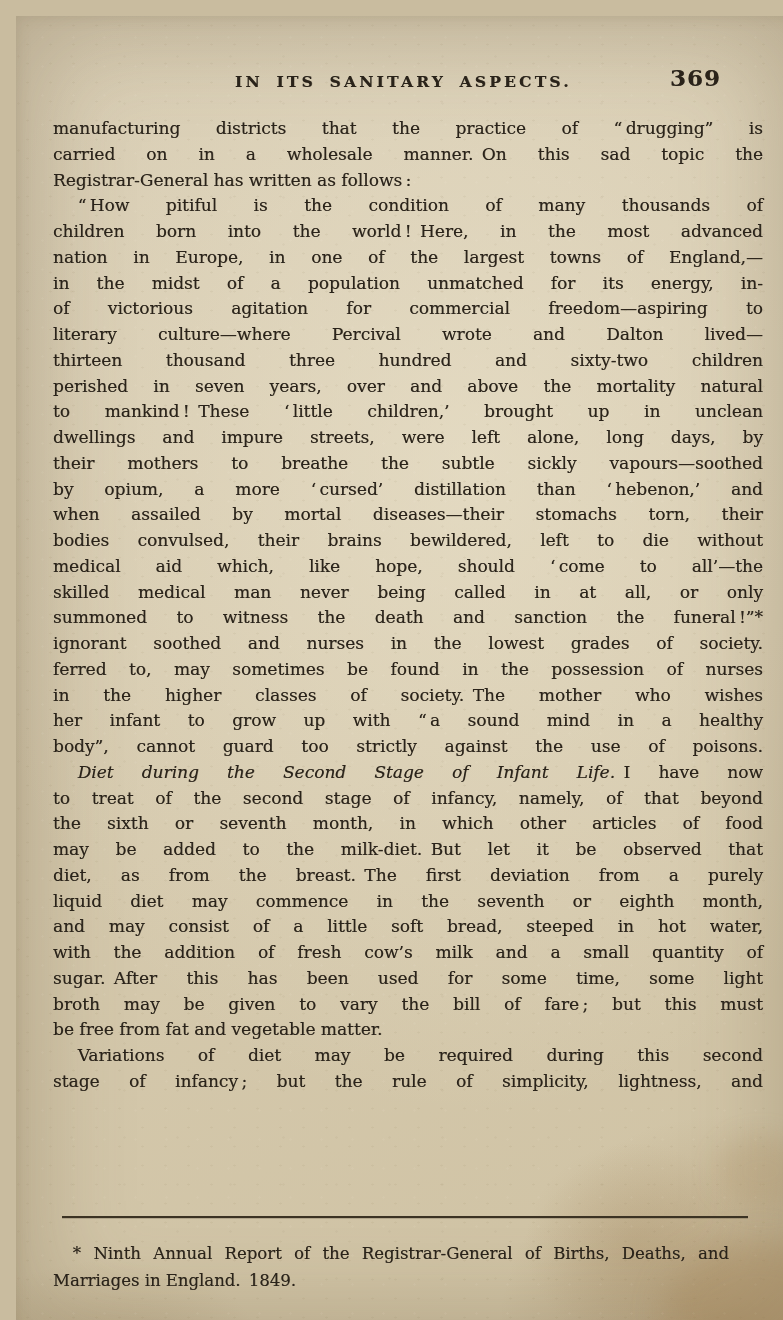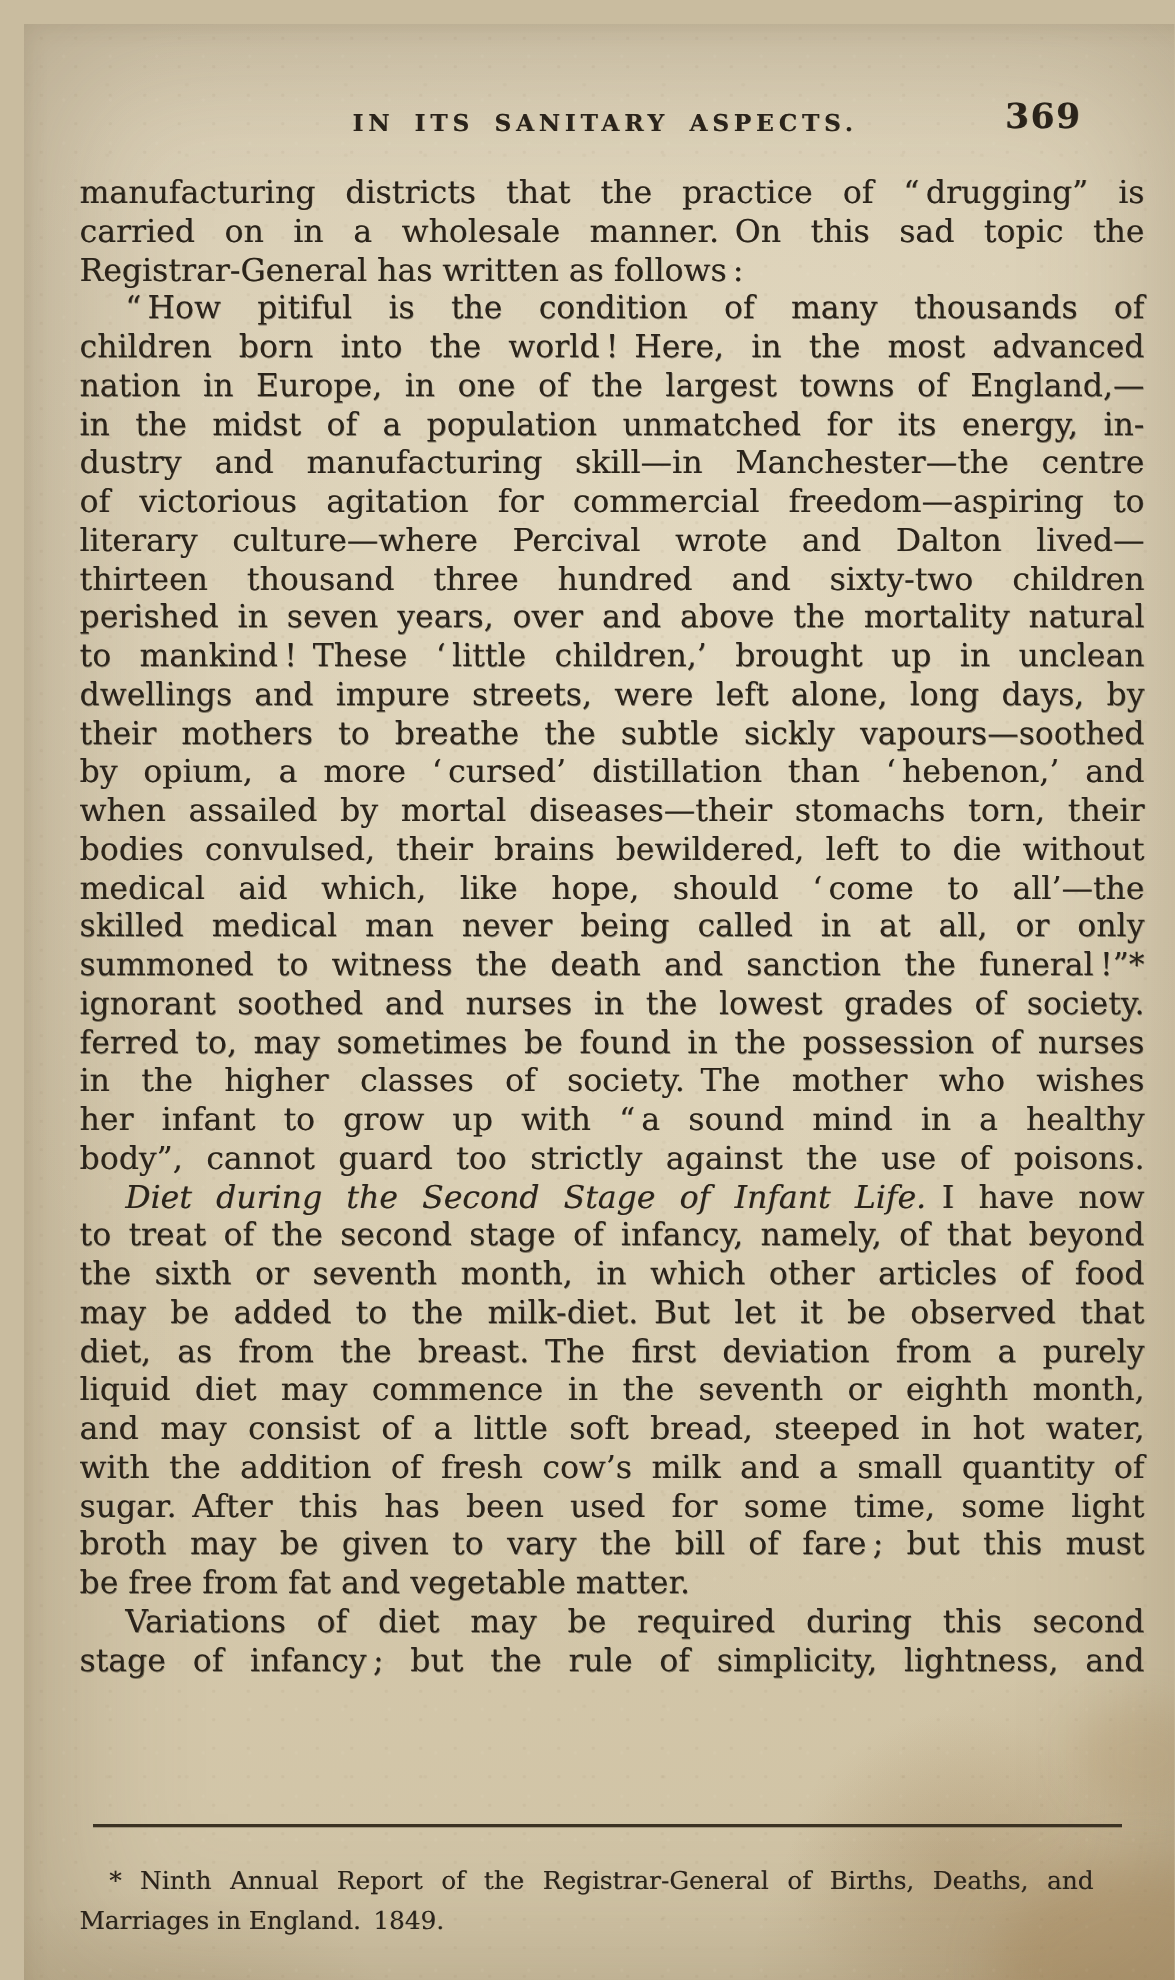--- a/index.html
+++ b/index.html
@@ -36,21 +36,21 @@
     font-size:15.5px;font-weight:bold;letter-spacing:3.2px;word-spacing:5px;
     text-shadow:0.3px 0.3px 0 rgba(42,35,26,0.5);
   }
   .page-number{
     position:absolute;top:48px;left:654px;
     font-size:23px;font-weight:bold;letter-spacing:1px;
     text-shadow:0.3px 0.3px 0 rgba(42,35,26,0.5);
   }
   .body-text{position:absolute;top:100px;left:37px;width:710px;}
   .line{
-    font-size:21px;line-height:25.75px;height:25.75px;
+    font-size:17px;line-height:25.75px;height:25.75px;
     text-align:justify;text-align-last:justify;
     text-shadow:0.35px 0.35px 0 rgba(42,35,26,0.48);
     overflow:visible;white-space:normal;
   }
   .line.para-end{text-align-last:left;}
   .line.indent{text-indent:1.45em;}
   .line em{font-style:italic;}
   .footnote-rule{
     position:absolute;top:1200px;left:46px;width:686px;height:2px;
     background:#3b3223;box-shadow:0 0.5px 0 rgba(59,50,35,0.4);
@@ -76,21 +76,20 @@
   </div>
 
   <div class="body-text" id="body-text">
       <div class="line"><span>manufacturing districts that the practice of “ drugging” is</span></div>
       <div class="line"><span>carried on in a wholesale manner. On this sad topic the</span></div>
       <div class="line para-end"><span>Registrar-General has written as follows :</span></div>
       <div class="line indent"><span>“ How pitiful is the condition of many thousands of</span></div>
       <div class="line"><span>children born into the world ! Here, in the most advanced</span></div>
       <div class="line"><span>nation in Europe, in one of the largest towns of England,—</span></div>
       <div class="line"><span>in the midst of a population unmatched for its energy, in-</span></div>
-      <div class="line"><span>dustry and manufacturing skill—in Manchester—the centre</span></div>
       <div class="line"><span>of victorious agitation for commercial freedom—aspiring to</span></div>
       <div class="line"><span>literary culture—where Percival wrote and Dalton lived—</span></div>
       <div class="line"><span>thirteen thousand three hundred and sixty-two children</span></div>
       <div class="line"><span>perished in seven years, over and above the mortality natural</span></div>
       <div class="line"><span>to mankind ! These ‘ little children,’ brought up in unclean</span></div>
       <div class="line"><span>dwellings and impure streets, were left alone, long days, by</span></div>
       <div class="line"><span>their mothers to breathe the subtle sickly vapours—soothed</span></div>
       <div class="line"><span>by opium, a more ‘ cursed’ distillation than ‘ hebenon,’ and</span></div>
       <div class="line"><span>when assailed by mortal diseases—their stomachs torn, their</span></div>
       <div class="line"><span>bodies convulsed, their brains bewildered, left to die without</span></div>

